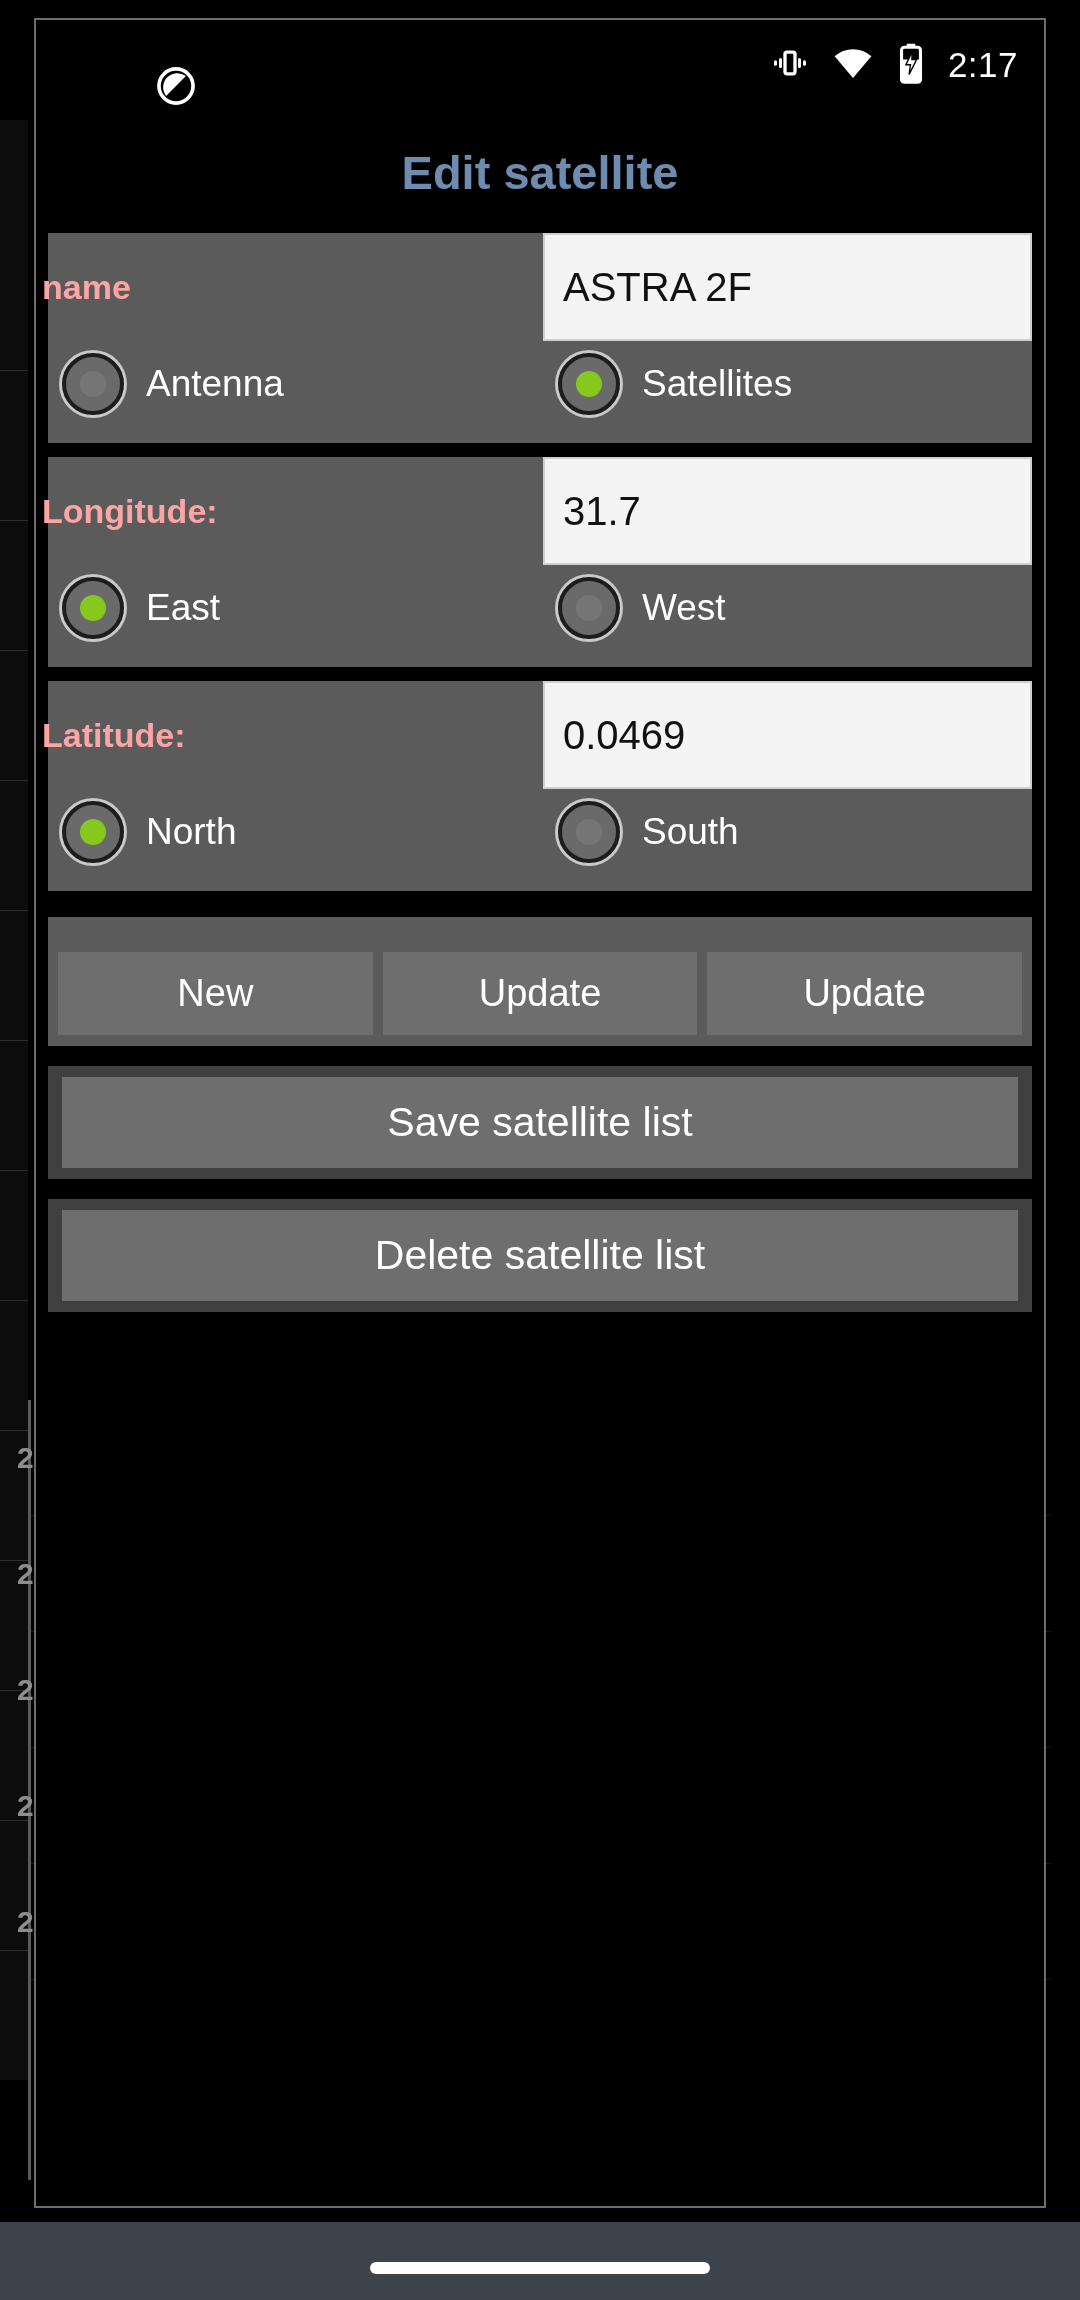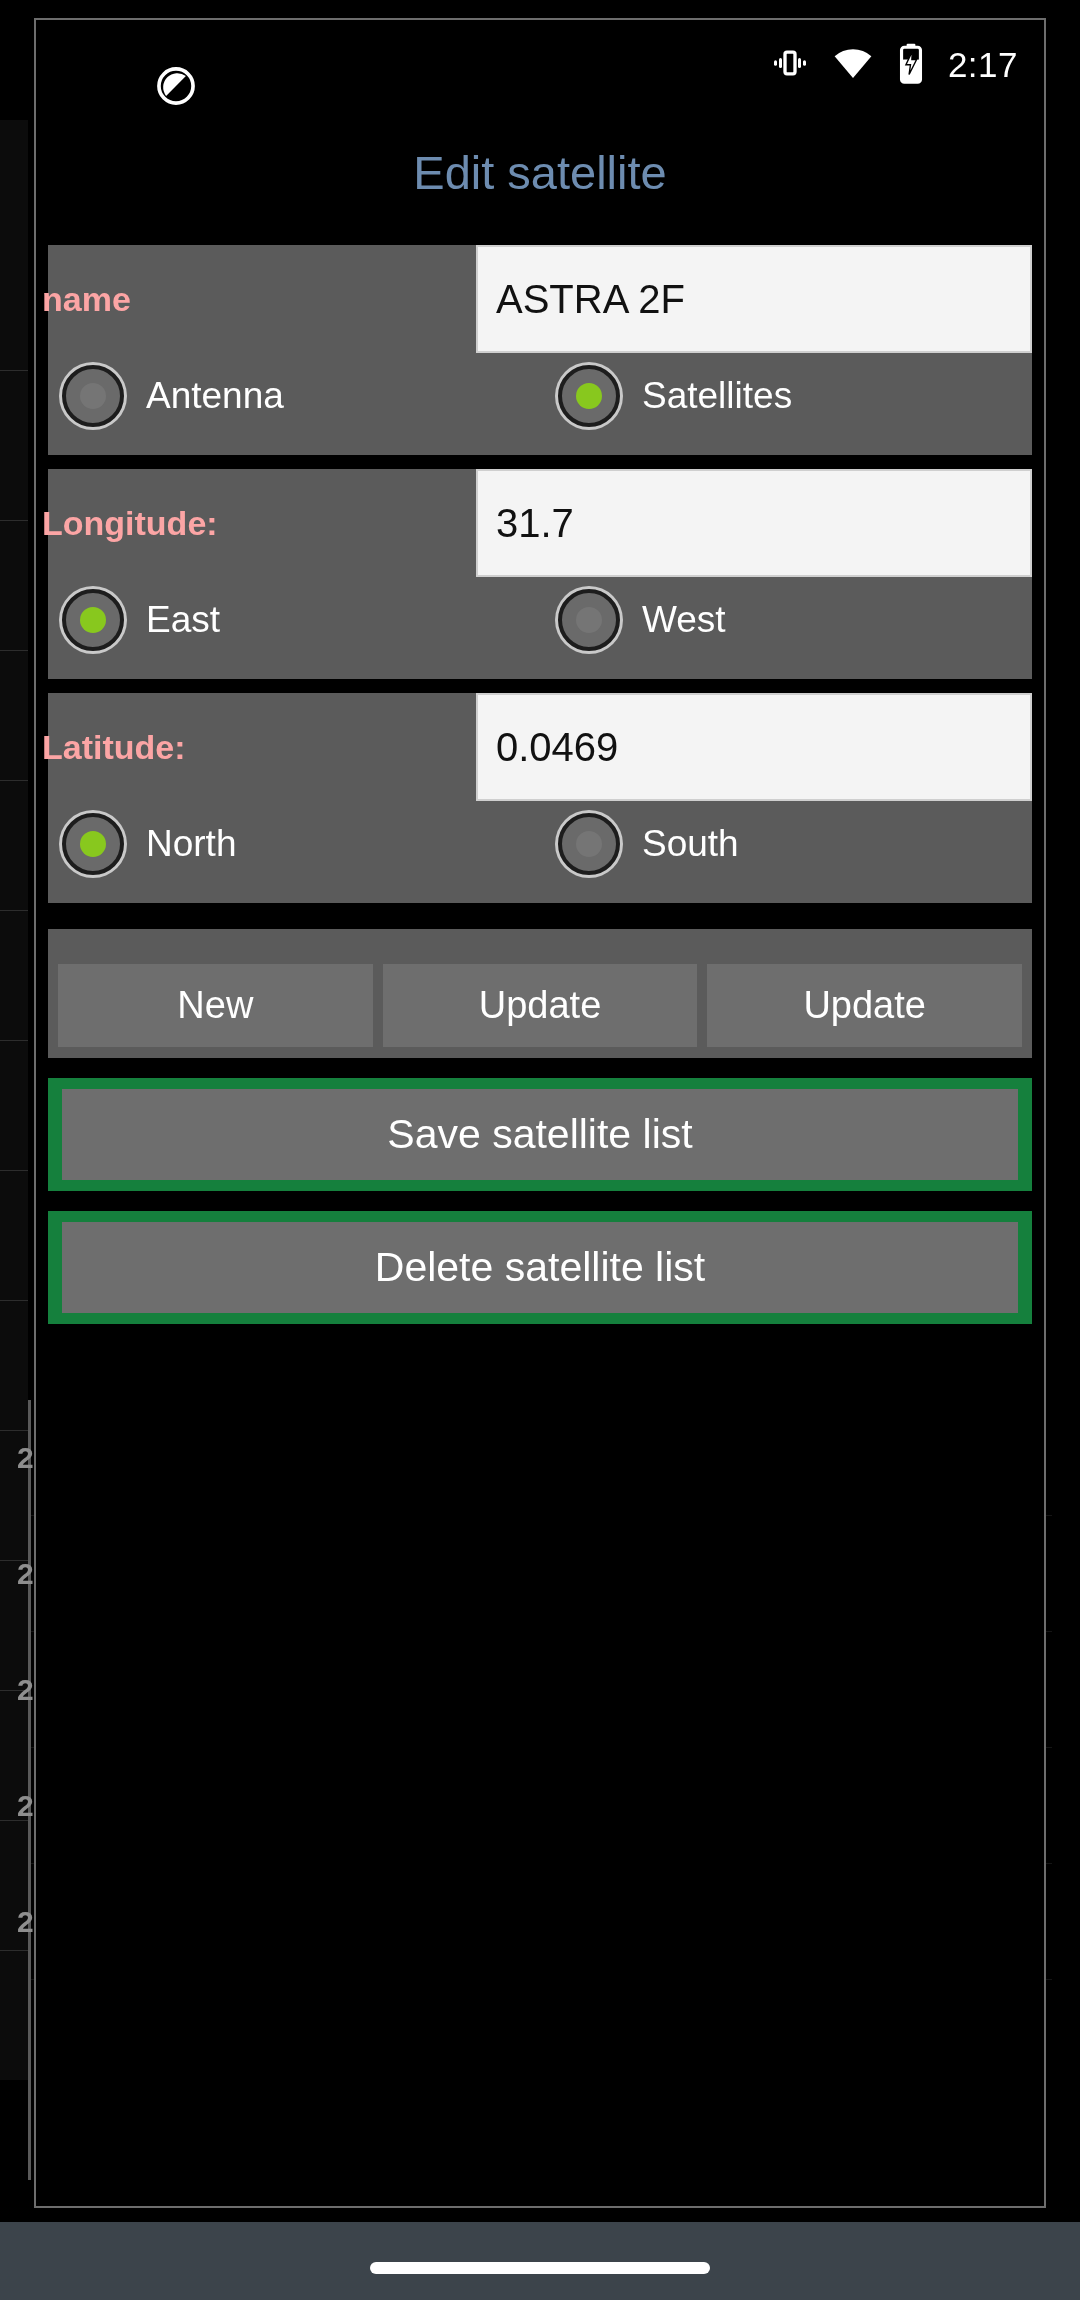--- a/index.html
+++ b/index.html
@@ -75,44 +75,44 @@
   .sb-left{ position:absolute; left:118px; top:44px; }
   .sb-right{
     position:absolute; right:26px; top:50%; transform:translateY(-50%);
     display:flex; align-items:center; gap:22px;
   }
   .sb-time{ font-size:35px; font-weight:500; letter-spacing:.5px; color:#fff; }
 
   
   .dlg-title{
     text-align:center;
-    font-size:47px; font-weight:400;
+    font-size:47px; font-weight:700;
     color:#6d8cb0;
-    padding:35px 0 45px;
+    padding:35px 0 33px;
     background:#000;
   }
 
   
   .group{
     background:#5b5b5b;
     margin:0 0 14px 0;
   }
   .group-row{
     display:flex; align-items:stretch;
   }
   .field-label{
     flex:1 1 auto;
     display:flex; align-items:center;
     font-size:34px; font-weight:700; color:#fca5a5;
     padding-left:8px;
     white-space:nowrap;
     margin-left:-14px;
   }
   .field-input{
-    width:556px; min-height:108px;
+    width:489px; min-height:108px;
     background:#f4f4f4; color:#111;
     border:2px solid #cfcfcf;
     font-size:40px;
     display:flex; align-items:center;
     padding:0 18px;
   }
 
   .radio-row{
     display:flex; align-items:center;
     padding:12px 0 28px 0;
@@ -149,21 +149,21 @@
     background:#6e6e6e;
     color:#fff;
     font-size:38px;
     text-align:center;
     padding:20px 0;
     border:none;
     font-family:inherit;
     margin-top:24px;
   }
   .wide-bar{
-    background:#15803d;
+    background:#404040;
     padding:11px 14px;
     margin-bottom:20px;
   }
   .btn-wide{
     width:100%;
     background:#6e6e6e;
     color:#fff;
     font-size:41px;
     text-align:center;
     padding:22px 0;

